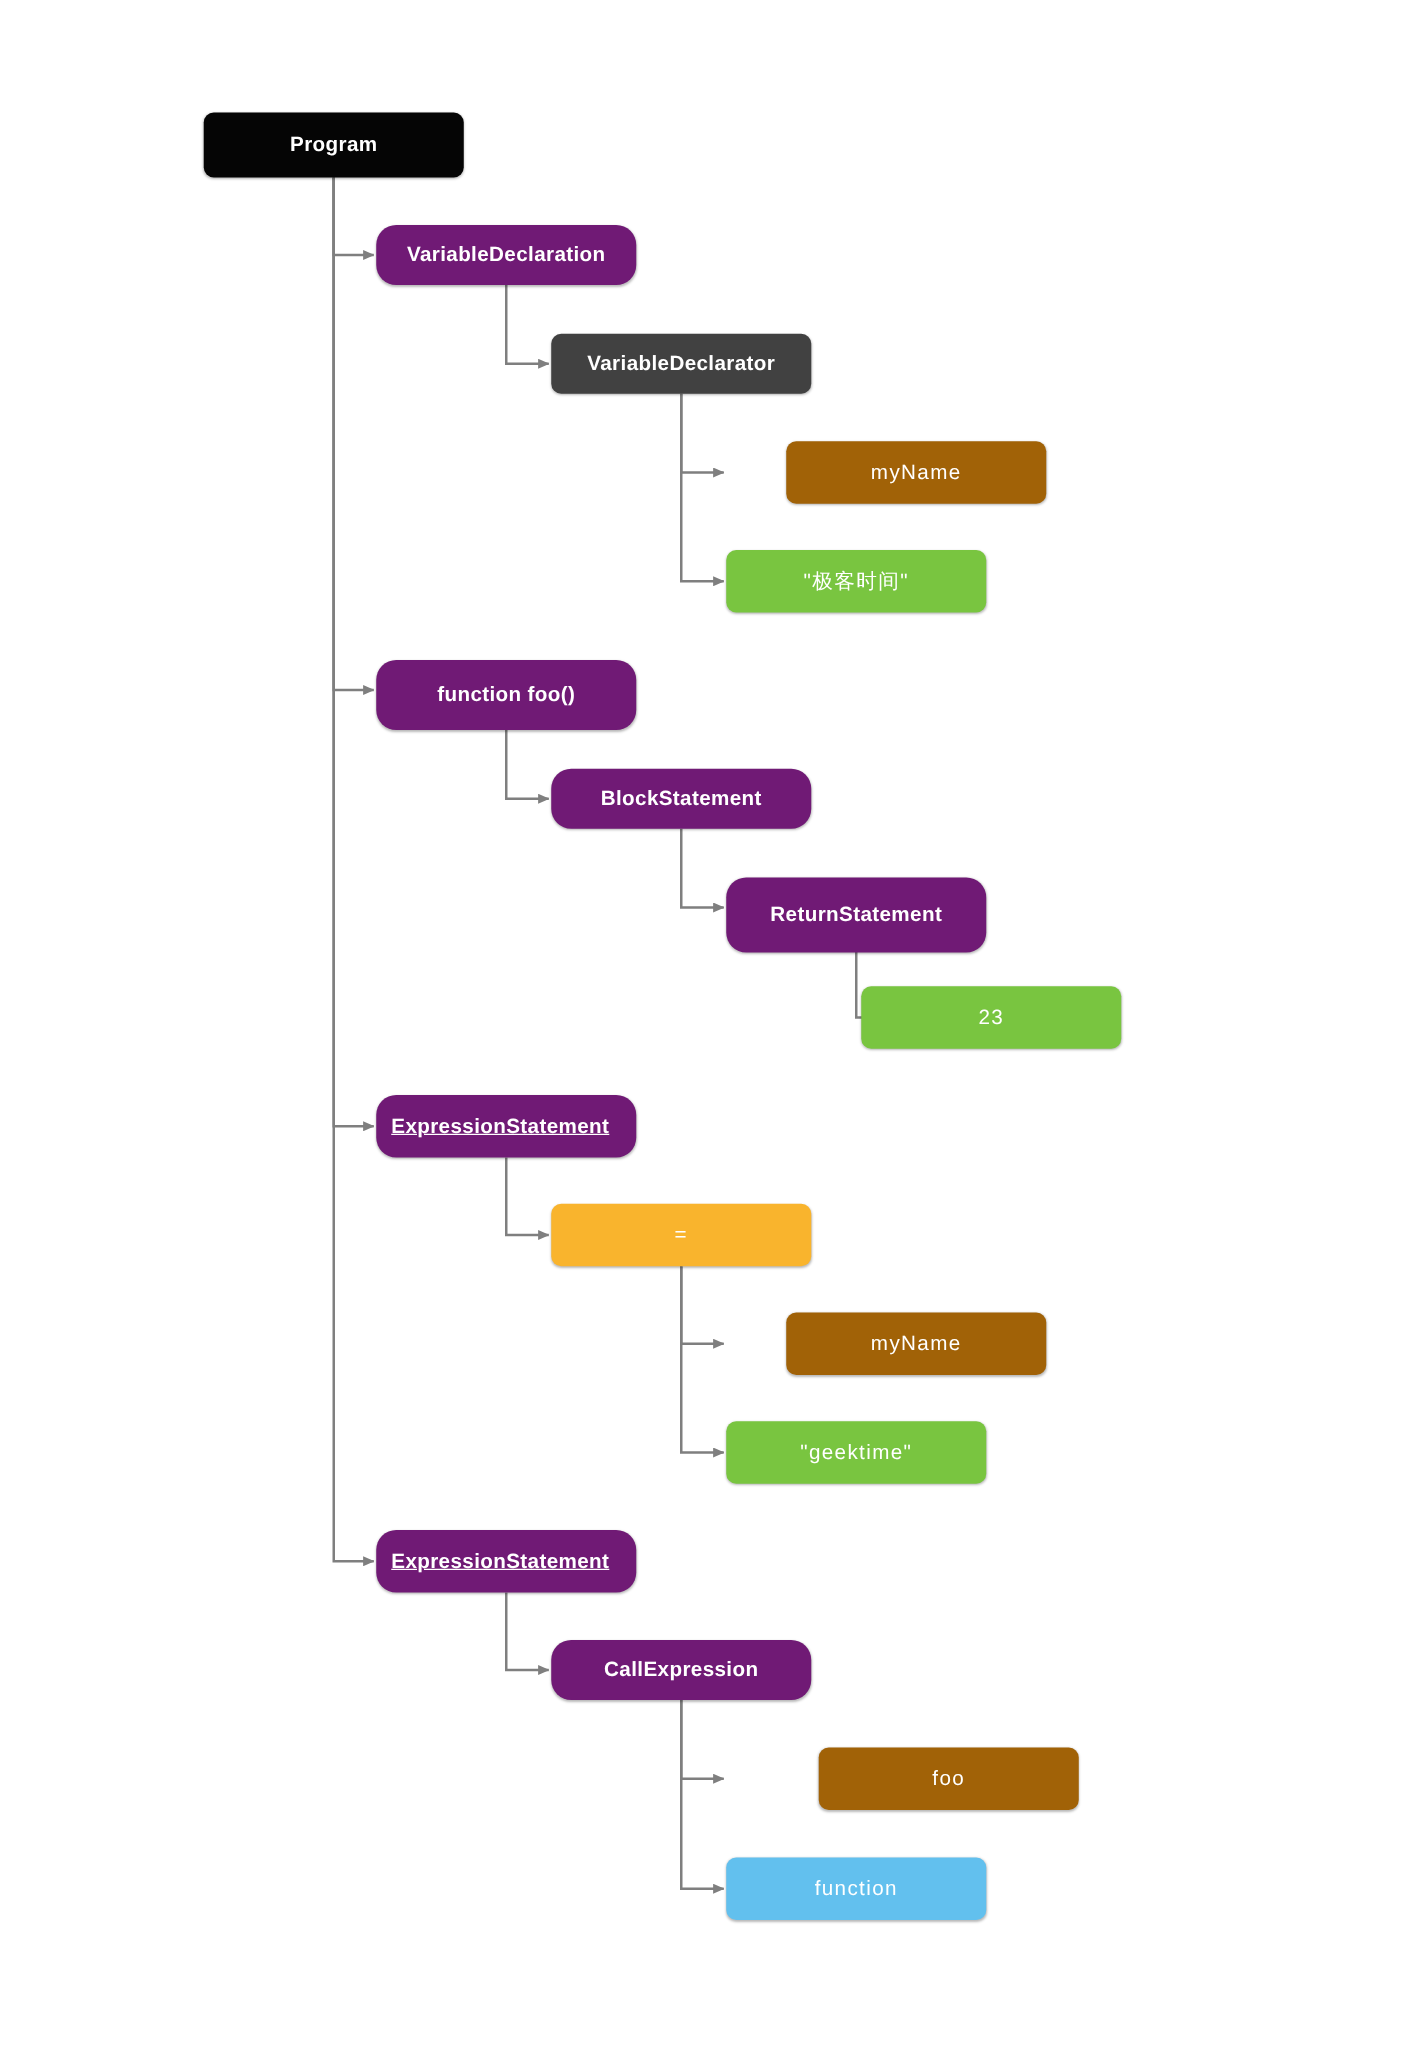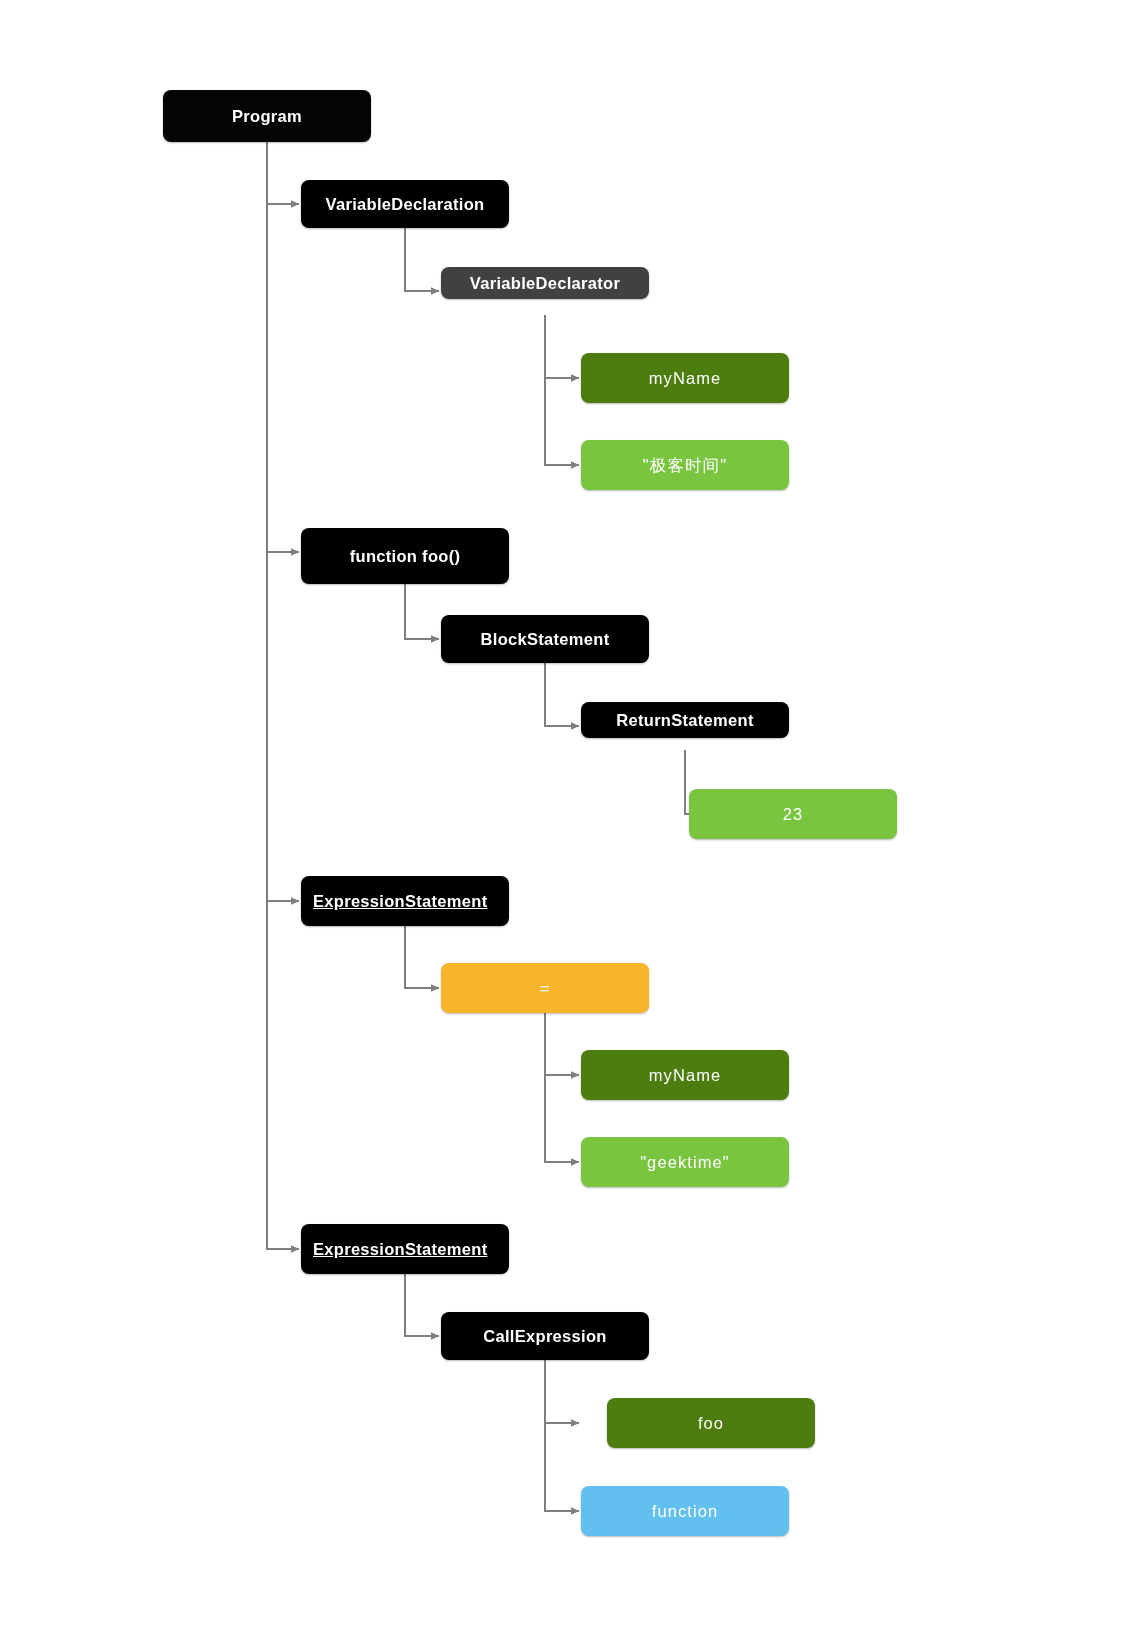--- a/index.html
+++ b/index.html
@@ -35,24 +35,24 @@
     font-size: 16.5px;
     font-weight: bold;
     letter-spacing: 0.3px;
     line-height: 21px;
     text-align: center;
     padding: 4px 10px;
     overflow: hidden;
     box-shadow: 0 1px 2px rgba(0,0,0,0.28);
     z-index: 2;
   }
-  .node.dark   { background: #000000; color: #ffffff; }
+  .node.dark   { background: #701a75; color: #ffffff; border-radius: 16px; }
   .node.black  { background: #050505; color: #ffffff; align-items: center; }
   .node.gray   { background: #414141; color: #ffffff; }
-  .node.red    { background: #4d7c0f; color: #ffffff; font-weight: normal; letter-spacing: 1.1px; }
+  .node.red    { background: #a16207; color: #ffffff; font-weight: normal; letter-spacing: 1.1px; margin-left: 48px; }
   .node.green  { background: #79c540; color: #ffffff; font-weight: normal; letter-spacing: 1.1px; }
   .node.orange { background: #f9b42d; color: #ffffff; font-weight: normal; letter-spacing: 1.1px; }
   .node.blue   { background: #62c0ee; color: #ffffff; font-weight: normal; letter-spacing: 1.1px; }
   .node.wrap {
     justify-content: flex-start;
     text-align: left;
     padding-left: 12px;
     word-break: break-all;
     text-decoration: underline;
   }
@@ -86,36 +86,36 @@
         <path d="M545,1360 L545,1511 L579,1511" fill="none" stroke="#7f7f7f" stroke-width="2" marker-end="url(#arrowhead)"></path>
       </g>
   </svg>
   <div id="nodes">
       <div class="node black" style="left: 163px; top: 90px; width: 208px; height: 52px;">
         <span>Program</span>
       </div>
       <div class="node dark" style="left: 301px; top: 180px; width: 208px; height: 48px;">
         <span>VariableDeclaration</span>
       </div>
-      <div class="node gray" style="left: 441px; top: 267px; width: 208px; height: 32px;">
+      <div class="node gray" style="left: 441px; top: 267px; width: 208px; height: 48px;">
         <span>VariableDeclarator</span>
       </div>
       <div class="node red" style="left: 581px; top: 353px; width: 208px; height: 50px;">
         <span>myName</span>
       </div>
       <div class="node green" style="left: 581px; top: 440px; width: 208px; height: 50px;">
         <span>"极客时间"</span>
       </div>
       <div class="node dark" style="left: 301px; top: 528px; width: 208px; height: 56px; align-items: center;">
         <span>function foo()</span>
       </div>
       <div class="node dark" style="left: 441px; top: 615px; width: 208px; height: 48px;">
         <span>BlockStatement</span>
       </div>
-      <div class="node dark" style="left: 581px; top: 702px; width: 208px; height: 36px;">
+      <div class="node dark" style="left: 581px; top: 702px; width: 208px; height: 60px;">
         <span>ReturnStatement</span>
       </div>
       <div class="node green" style="left: 689px; top: 789px; width: 208px; height: 50px;">
         <span>23</span>
       </div>
       <div class="node dark wrap" style="left: 301px; top: 876px; width: 208px; height: 50px;">
         <span>ExpressionStatement</span>
       </div>
       <div class="node orange" style="left: 441px; top: 963px; width: 208px; height: 50px;">
         <span>=</span>

